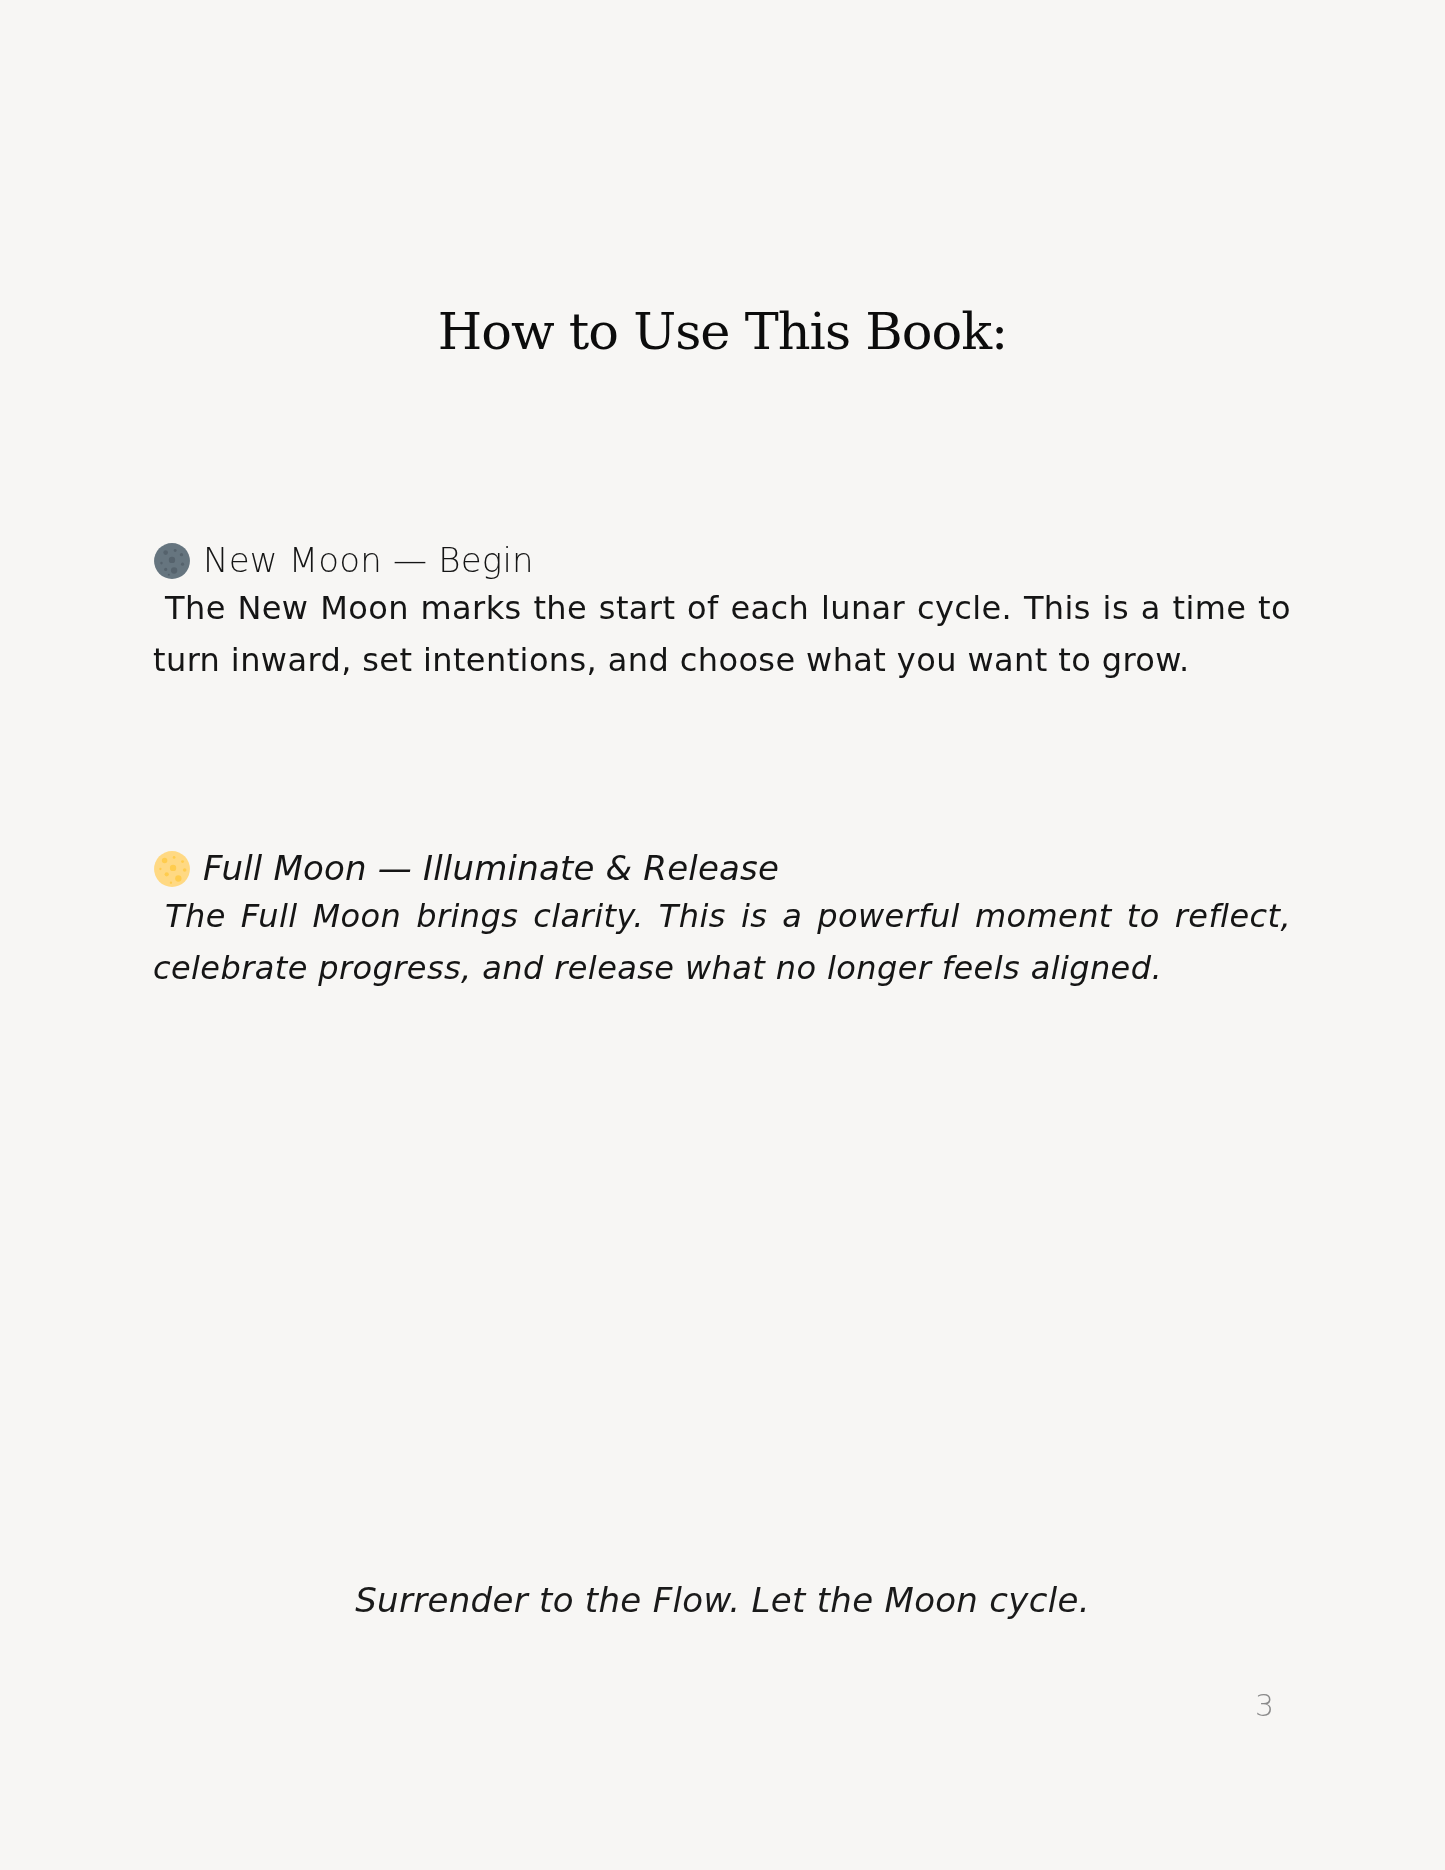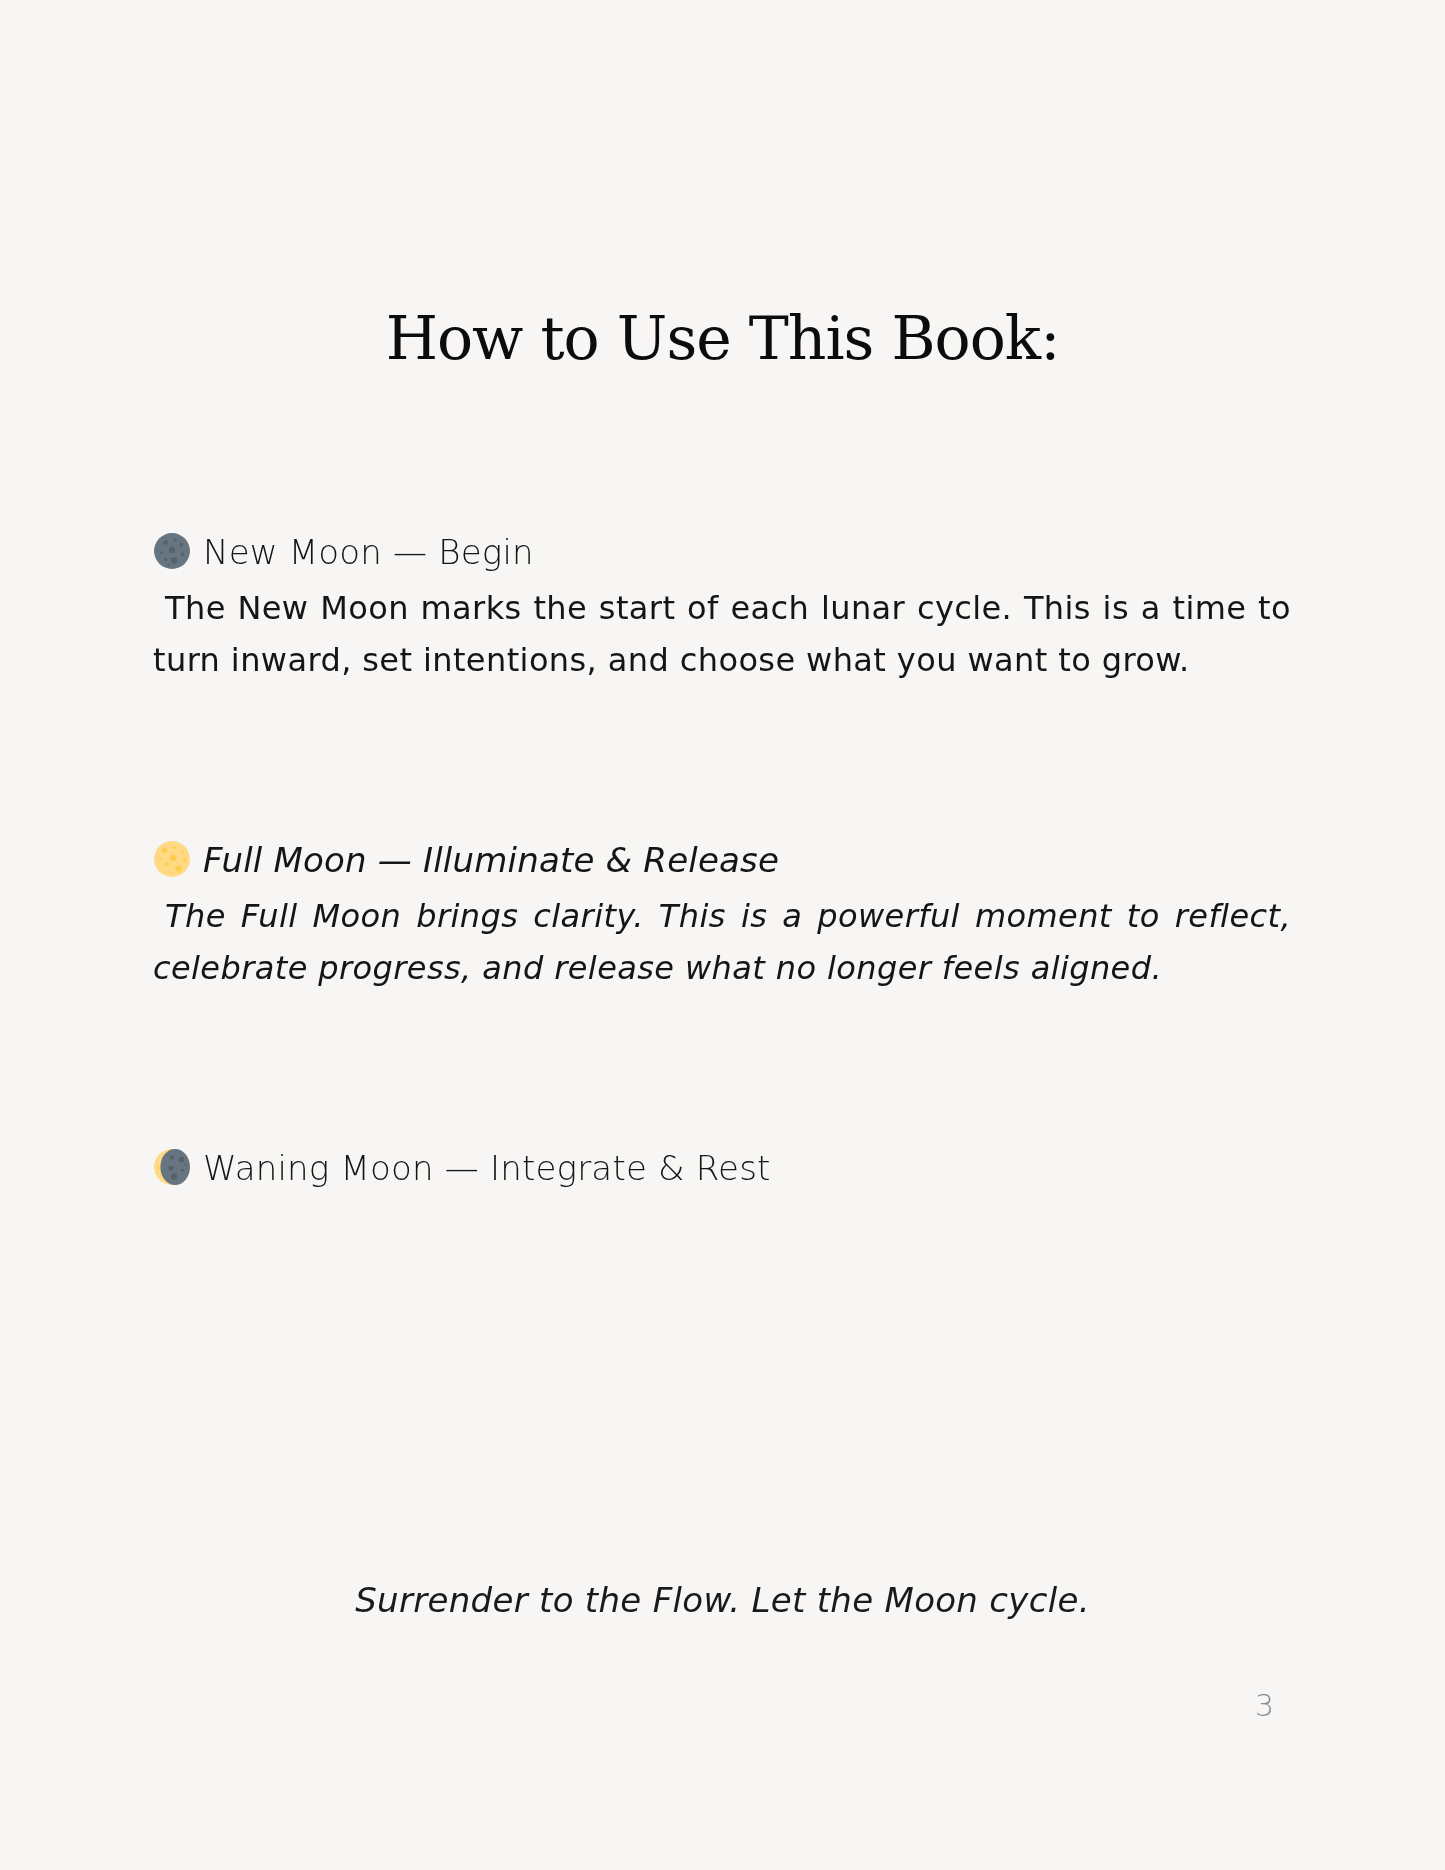--- a/index.html
+++ b/index.html
@@ -16,33 +16,33 @@
     font-family: "DejaVu Sans", sans-serif;
   }
   .page-title {
     position: absolute;
     top: 248px;
     left: 0;
     width: 1445px;
     text-align: center;
     font-family: "DejaVu Serif", "Liberation Serif", serif;
     font-weight: 400;
-    font-size: 60px;
+    font-size: 51px;
     line-height: 100px;
     letter-spacing: -1px;
     color: #0c0c0c;
   }
   .section {
     position: absolute;
     left: 153px;
     width: 1138px;
   }
   .section-heading {
     display: flex;
-    align-items: flex-start;
+    align-items: flex-end;
     height: 48px;
     font-size: 34px;
     font-weight: 300;
     letter-spacing: 0.2px;
     color: #151515;
   }
   .moon-icon {
     width: 38px;
     height: 38px;
     margin-right: 12px;
@@ -123,33 +123,17 @@
         <circle cx="13" cy="23" r="2" fill="#ffcc4d"></circle>
         <circle cx="17" cy="31" r="1.1" fill="#ffcc4d"></circle>
       </svg>
     </span>
     <span>Full Moon — Illuminate &amp; Release</span>
   </div>
   <p class="section-body">The Full Moon brings clarity. This is a powerful moment to reflect, celebrate progress, and release what no longer feels aligned.</p>
 </div>
 
 <div class="section" style="top: 1148px;">
-  <div class="section-heading">
-    <span class="moon-icon">
-      <svg width="38" height="38" viewBox="0 0 36 36">
-        <circle cx="18" cy="18" r="17" fill="#ffd983"></circle>
-        <ellipse cx="21" cy="18" rx="14" ry="17" fill="#66757f"></ellipse>
-        <circle cx="5" cy="19" r="1.2" fill="#ffcc4d"></circle>
-        <circle cx="18" cy="9" r="2" fill="#55626c"></circle>
-        <circle cx="27" cy="11" r="2.6" fill="#55626c"></circle>
-        <circle cx="17" cy="19" r="2.4" fill="#55626c"></circle>
-        <circle cx="28" cy="21" r="1.4" fill="#55626c"></circle>
-        <circle cx="20" cy="27" r="3" fill="#55626c"></circle>
-        <circle cx="31" cy="16" r="1" fill="#55626c"></circle>
-      </svg>
-    </span>
-    <span>Waning Moon — Integrate &amp; Rest</span>
-  </div>
 </div>
 
 <div class="quote">Surrender to the Flow. Let the Moon cycle.</div>
 
 <div class="page-number">3</div>
 
 </body></html>

